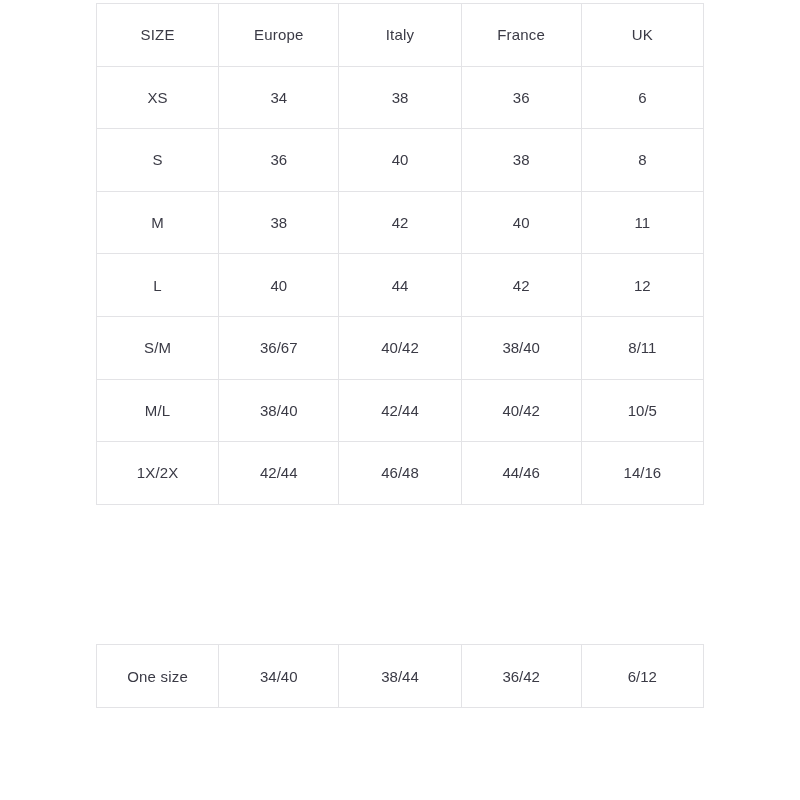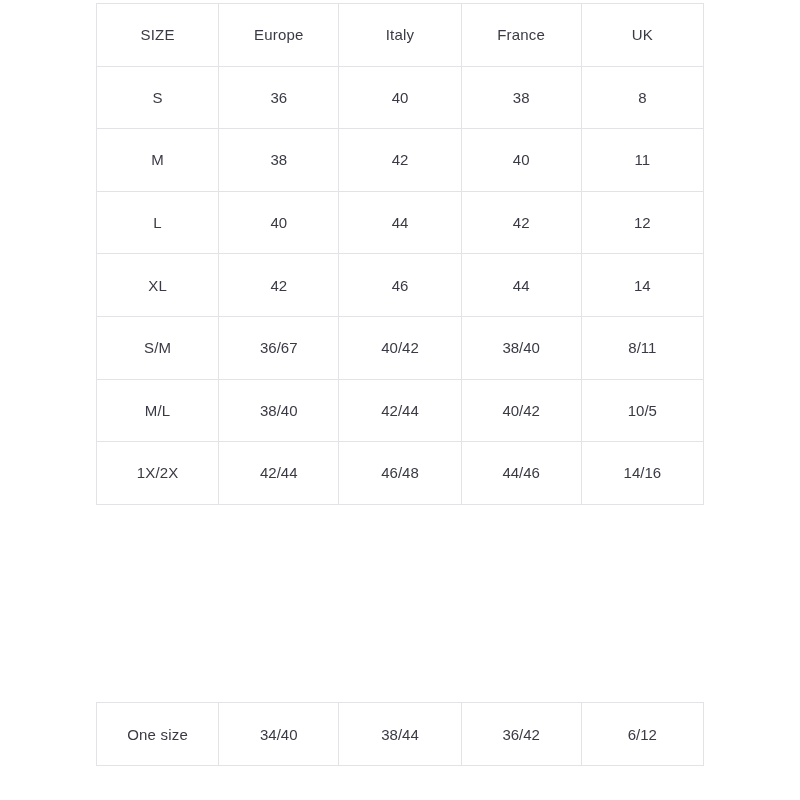--- a/index.html
+++ b/index.html
@@ -19,21 +19,21 @@
     width: 800px;
     height: 800px;
     box-sizing: border-box;
   }
   .table-wrap {
     position: absolute;
     left: 96px;
     width: 608px;
   }
   .table-wrap.primary { top: 3px; }
-  .table-wrap.secondary { top: 702px; border-radius: 30px; }
+  .table-wrap.secondary { top: 644px; border-radius: 30px; }
 
   table.size-table {
     width: 100%;
     border-collapse: collapse;
     table-layout: fixed;
     padding-left: 24px;
   }
   table.size-table td,
   table.size-table th {
     border: 1px solid #e3e3e6;
@@ -90,46 +90,46 @@
         <tr>
           <th class="head-cell">SIZE</th>
           <th class="head-cell">Europe</th>
           <th class="head-cell">Italy</th>
           <th class="head-cell">France</th>
           <th class="head-cell">UK</th>
         </tr>
       </thead>
       <tbody>
         <tr>
+          <td class="row-label">XS</td>
+          <td class="val">34</td>
+          <td class="val">38</td>
+          <td class="val">36</td>
+          <td class="val">6</td>
+        </tr>
+        <tr>
           <td class="row-label">S</td>
           <td class="val">36</td>
           <td class="val">40</td>
           <td class="val">38</td>
           <td class="val">8</td>
         </tr>
         <tr>
           <td class="row-label">M</td>
           <td class="val">38</td>
           <td class="val">42</td>
           <td class="val">40</td>
           <td class="val">11</td>
         </tr>
         <tr>
           <td class="row-label">L</td>
           <td class="val">40</td>
           <td class="val">44</td>
           <td class="val">42</td>
           <td class="val">12</td>
-        </tr>
-        <tr>
-          <td class="row-label">XL</td>
-          <td class="val">42</td>
-          <td class="val">46</td>
-          <td class="val">44</td>
-          <td class="val">14</td>
         </tr>
         <tr>
           <td class="row-label">S/M</td>
           <td class="val">36/67</td>
           <td class="val">40/42</td>
           <td class="val">38/40</td>
           <td class="val">8/11</td>
         </tr>
         <tr>
           <td class="row-label">M/L</td>

